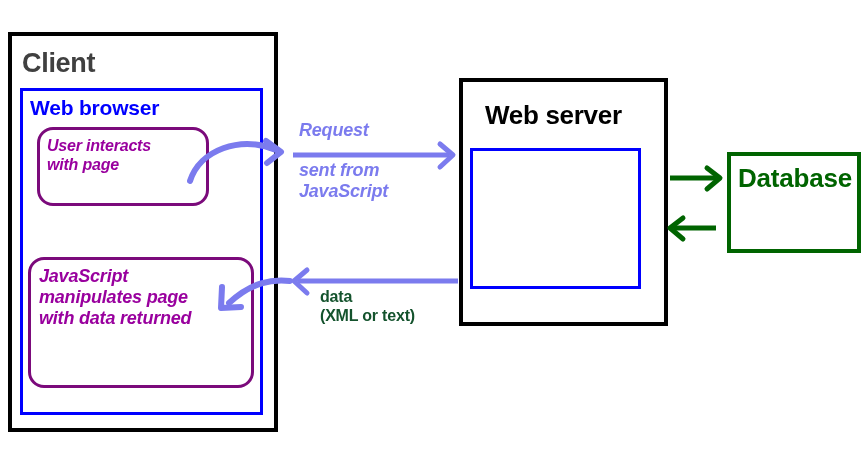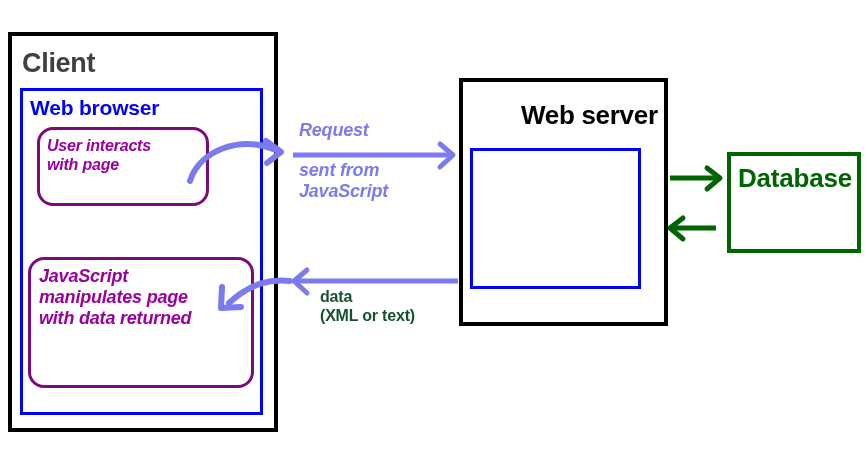--- a/index.html
+++ b/index.html
@@ -21,21 +21,21 @@
   .db-box{left:727px;top:152px;width:134px;height:101px;border:4px solid #006400;}
 
   
   .round{position:absolute;box-sizing:border-box;border:3px solid #7B0A7B;border-radius:16px;}
   .ui-box{left:37px;top:127px;width:172px;height:79px;}
   .jsm-box{left:28px;top:257px;width:226px;height:131px;}
 
   
   .label{position:absolute;white-space:pre;line-height:1.18;}
   .lbl-client{left:22px;top:48px;font-size:27px;font-weight:bold;color:#404040;letter-spacing:-0.3px;}
-  .lbl-server{left:485px;top:100px;font-size:26px;font-weight:bold;color:#000000;letter-spacing:-0.3px;margin-left:36px;}
+  .lbl-server{left:485px;top:100px;font-size:26px;font-weight:bold;color:#000000;letter-spacing:-0.3px;}
   .lbl-browser{left:30px;top:96px;font-size:21px;font-weight:bold;color:#0000ff;letter-spacing:-0.2px;}
   .lbl-sss{left:476px;top:155px;font-size:20px;font-weight:bold;color:#0000ff;letter-spacing:-0.2px;}
   .lbl-db{left:738px;top:163px;font-size:26px;font-weight:bold;color:#006400;letter-spacing:-0.2px;}
 
   .lbl-ui{left:47px;top:137px;font-size:16px;font-weight:bold;font-style:italic;color:#99009E;letter-spacing:-0.2px;}
   .lbl-jsm{left:39px;top:266px;font-size:18px;font-weight:bold;font-style:italic;color:#99009E;letter-spacing:-0.2px;}
 
   .lbl-request{left:299px;top:120px;font-size:18px;font-weight:bold;font-style:italic;color:#7B7BEE;letter-spacing:-0.2px;}
   .lbl-request2{left:299px;top:160px;font-size:18px;font-weight:bold;font-style:italic;color:#7B7BEE;letter-spacing:-0.2px;}
   .lbl-data{left:320px;top:288px;font-size:16px;font-weight:bold;color:#14532d;letter-spacing:-0.2px;}

